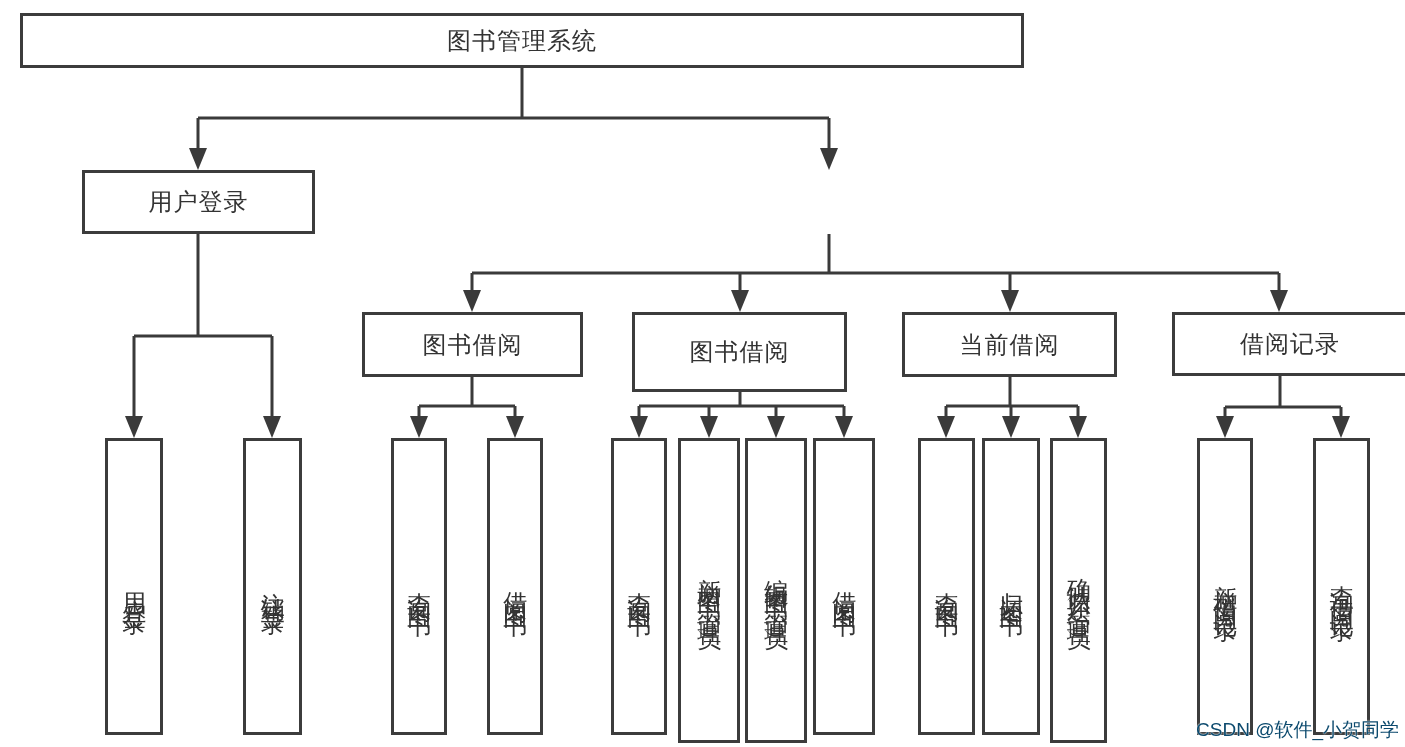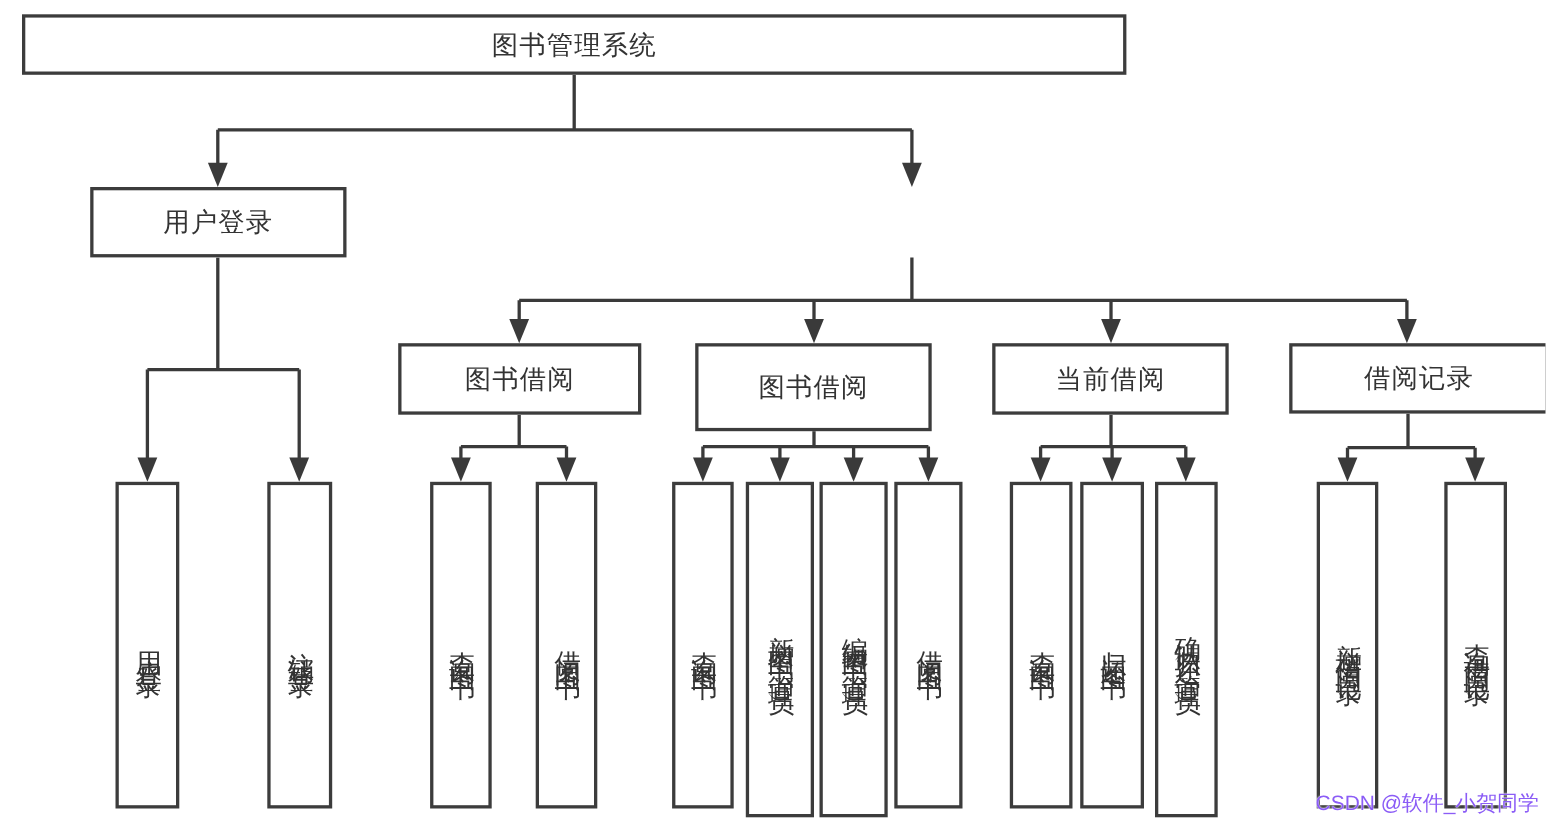--- a/index.html
+++ b/index.html
@@ -33,21 +33,21 @@
     font-size: 24px;
     letter-spacing: 7px;
     line-height: 1.1;
   }
   .watermark {
     position: absolute;
     right: 6px;
     bottom: 4px;
     z-index: 3;
     font-size: 19px;
-    color: #8b5cf6;
+    color: #0c4a6e;
     text-shadow: 0 0 2px #ffffff, 0 0 1px #ffffff;
     white-space: nowrap;
   }
 </style>
 </head>
 <body>
 
 <div class="stage">
 
   <svg class="connectors" width="1405" height="747" viewBox="0 0 1405 747">

